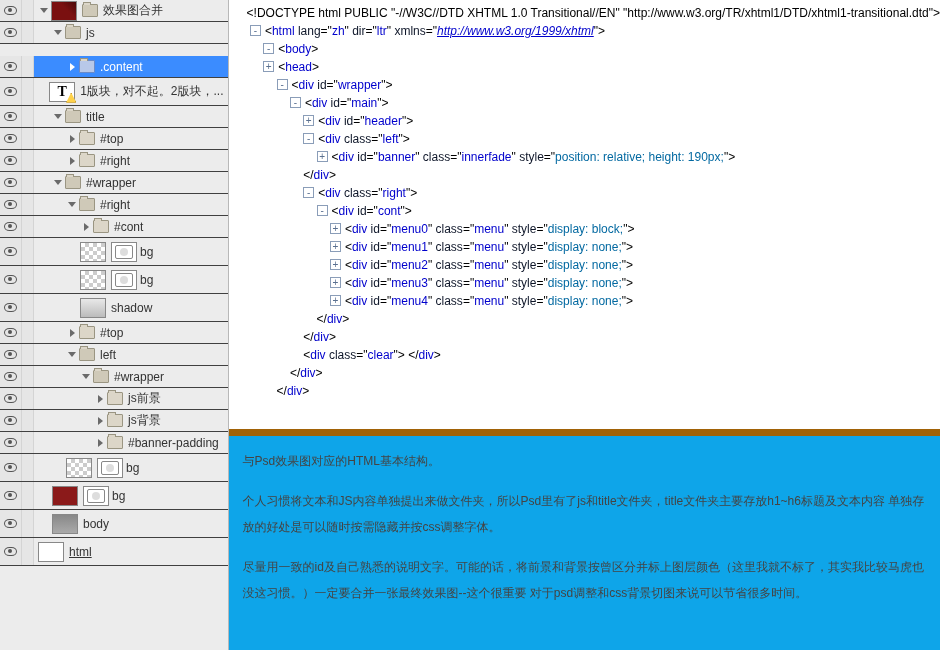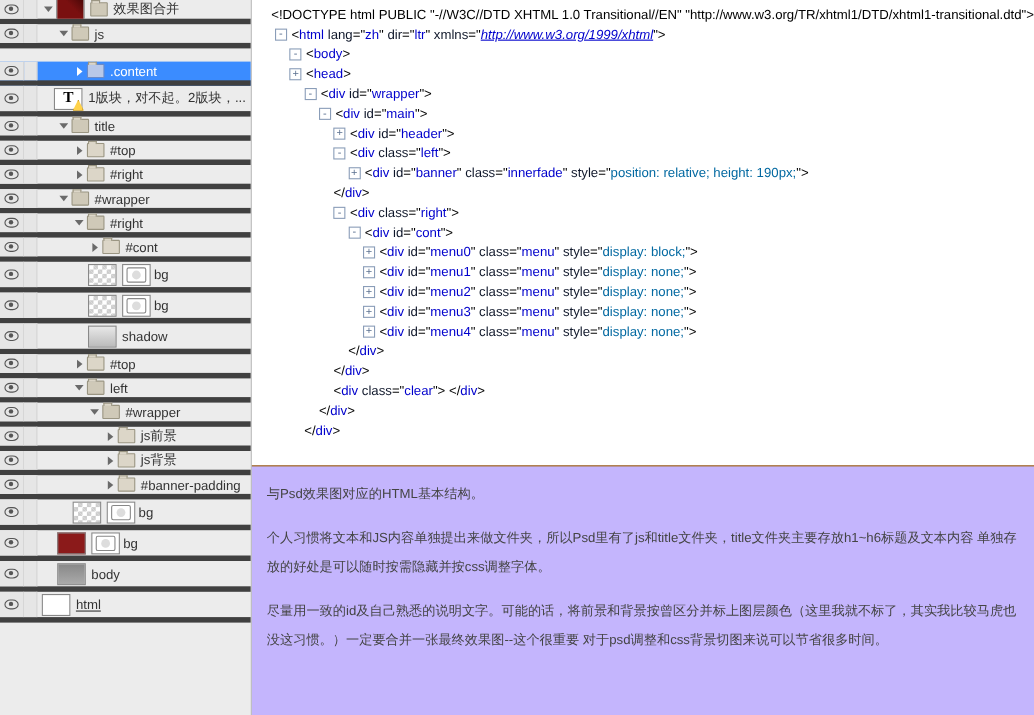--- a/index.html
+++ b/index.html
@@ -1,20 +1,20 @@
 <!DOCTYPE html>
 <html><head>
 <meta charset="utf-8">
 <style>
 * { margin: 0; padding: 0; box-sizing: border-box; font-family: "Microsoft YaHei", Arial, sans-serif; }
 body { width: 940px; height: 650px; background: #fff; display: flex; overflow: hidden; font-size: 12px; }
 
 
 .layers { width: 252px; height: 650px; background: #ececec; border-right: 1px solid #b8b8b8; overflow: hidden; }
-.layer-row { display: flex; align-items: center; height: 22px; border-bottom: 5px solid #404040; }
+.layer-row { display: flex; align-items: center; height: 22px; border-bottom: 1px solid #404040; }
 .layer-row.selected { background: #3b8cff; color: #fff; margin-top: 12px; }
 .layer-row.selected .lname { color: #fff; }
 .vis { width: 22px; height: 100%; display: flex; align-items: center; justify-content: center; border-right: 1px solid #d4d4d4; background: #e6e6e6; }
 .eye { width: 13px; height: 9px; position: relative; }
 .eye::before { content: ""; position: absolute; inset: 0; border: 1px solid #555; border-radius: 50% / 60%; }
 .eye::after { content: ""; position: absolute; top: 2px; left: 4px; width: 4px; height: 4px; background: #555; border-radius: 50%; }
 .layer-body { flex: 1; display: flex; align-items: center; height: 100%; padding-right: 4px; overflow: hidden; white-space: nowrap; }
 .indent { display: inline-block; height: 100%; }
 .tw { width: 12px; height: 12px; display: inline-flex; align-items: center; justify-content: center; margin-right: 1px; }
 .tri-right { width: 0; height: 0; border-left: 5px solid #6a6a6a; border-top: 4px solid transparent; border-bottom: 4px solid transparent; }
@@ -42,21 +42,21 @@
 
 .right { flex: 1; height: 650px; display: flex; flex-direction: column; }
 .code { flex: 1; padding: 4px 0 10px 8px; font-family: Consolas, monospace; font-size: 12px; line-height: 18px; overflow:hidden; background:#fff; color:#000; }
 .cl { white-space: pre; }
 .tg { color: #0000cc; }
 .at { color: #0f172a; }
 .av { color: #0000cc; }
 .sty { color: #0369a1; }
 .link { color: #0000cc; text-decoration: underline; font-style: italic; }
 .exp { display:inline-block; width:11px; height:11px; border:1px solid #8a9db8; background:#fff; text-align:center; line-height:9px; font-size:10px; color:#5a7090; margin-right:4px; font-family:sans-serif; vertical-align:1px; }
-.prose { background:#c4b5fd; padding:12px 14px 42px; font-size:12px; color:#444; line-height:26px; border-top:1px solid #a16207; }
+.prose { background:#0ea5e9; padding:12px 14px 30px; font-size:12px; color:#444; line-height:26px; border-top:7px solid #a16207; }
 .prose p { margin-bottom:14px; }
 </style>
 </head>
 <body>
 
 <div class="layers" id="layers-root">
     <div class="layer-row">
       <div class="vis">
         <div class="eye"></div>
       </div>

